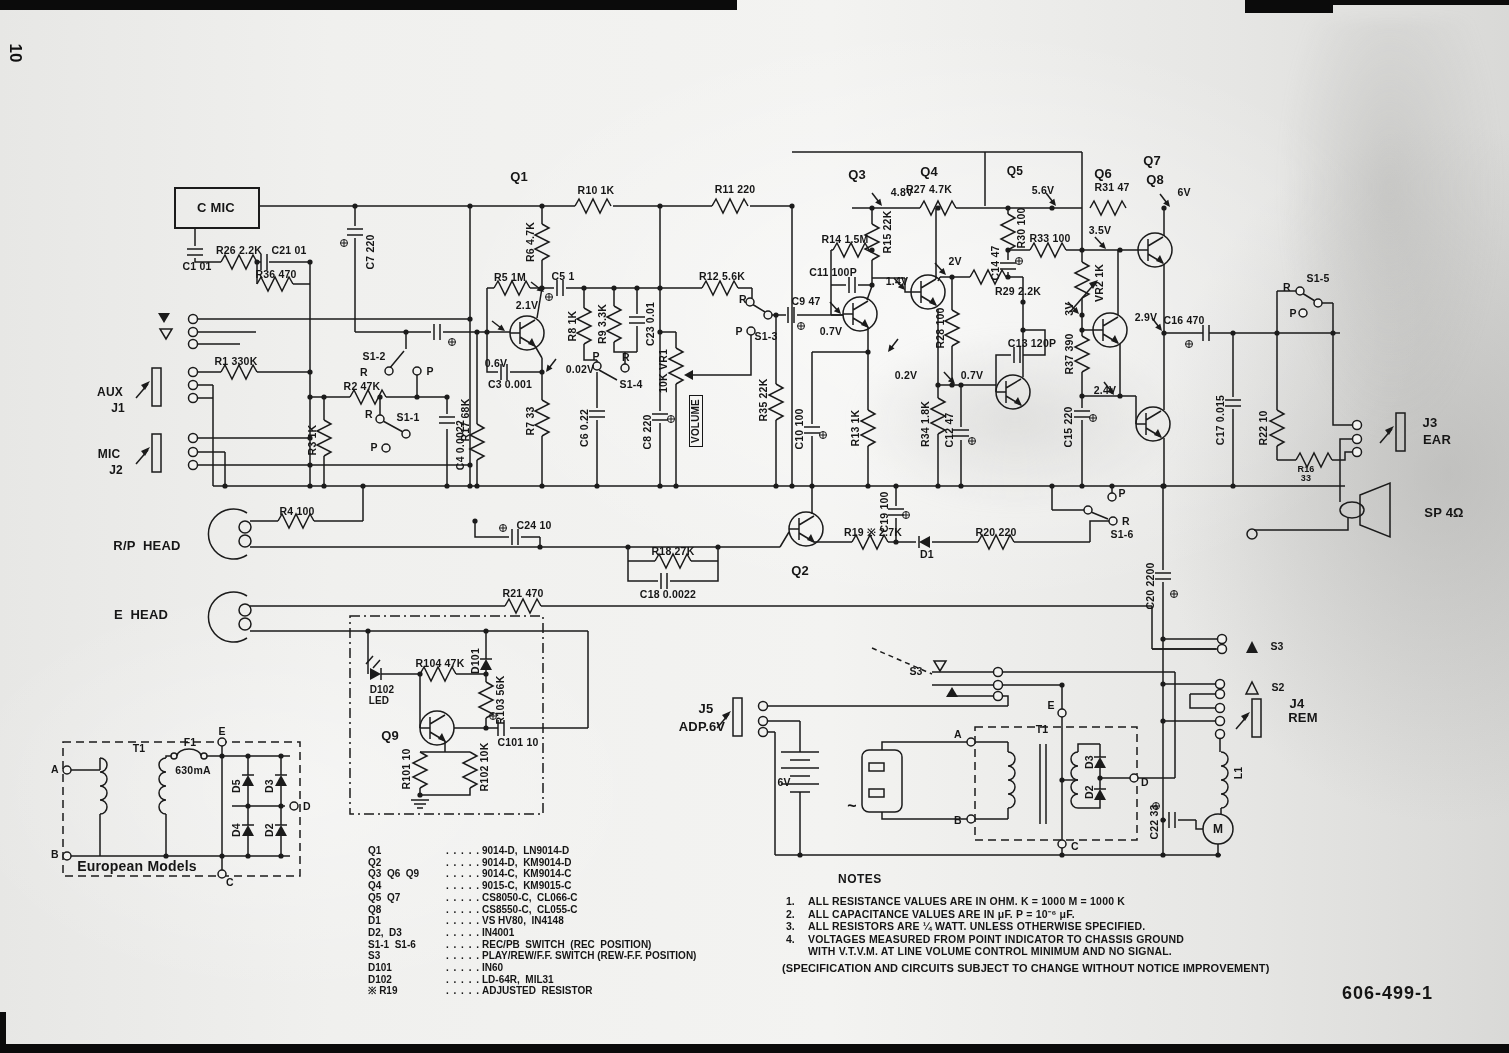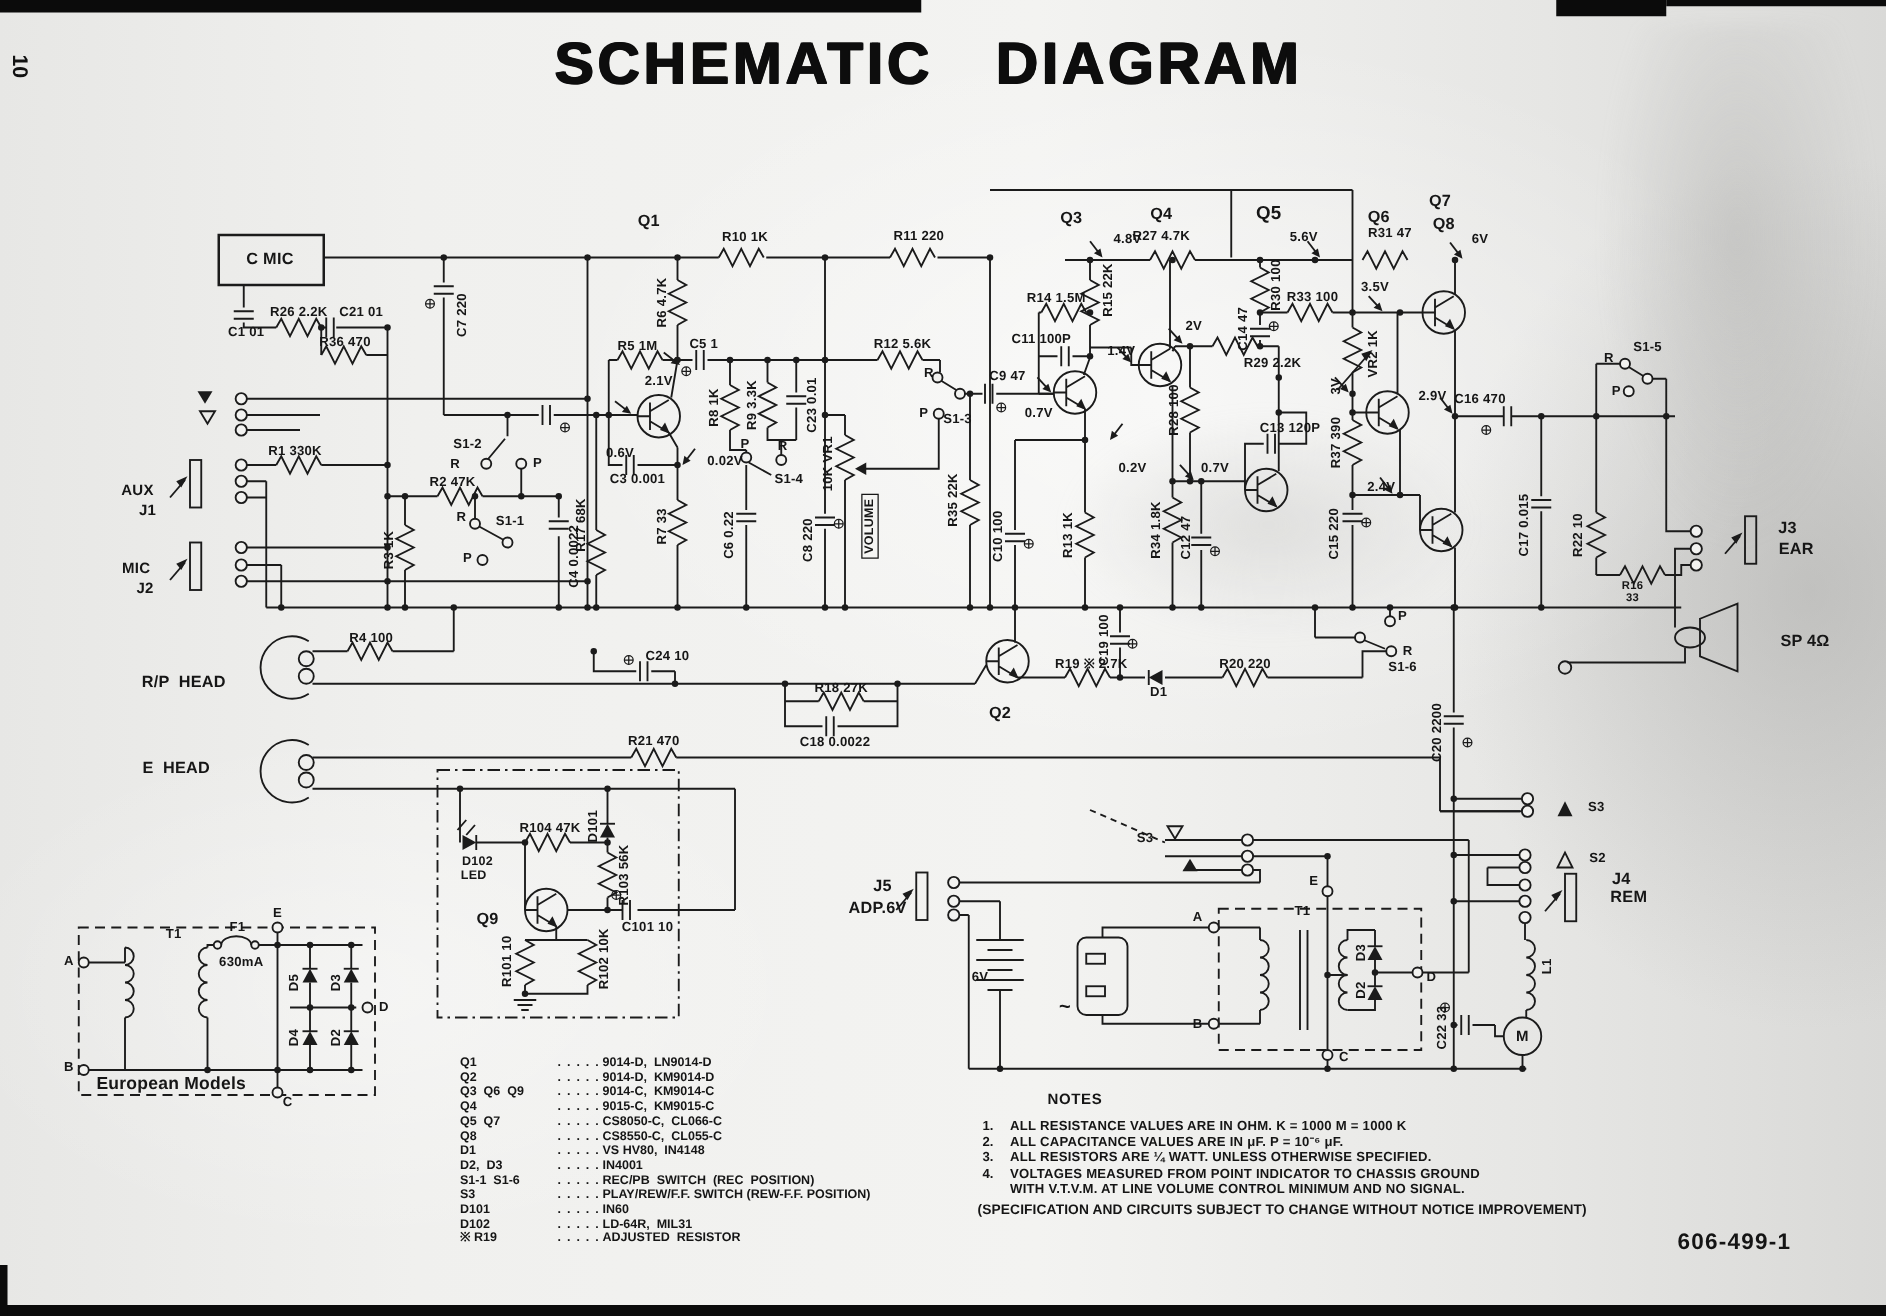--- a/index.html
+++ b/index.html
@@ -42,21 +42,20 @@
 
   <div class="bar" style="left:0;top:0;width:737px;height:10px"></div>
   <div class="bar" style="left:1245px;top:0;width:88px;height:13px"></div>
   <div class="bar" style="left:1333px;top:0;width:176px;height:5px"></div>
   <div class="bar" style="left:0;top:1044px;width:1509px;height:9px"></div>
   <div class="bar" style="left:0;top:1012px;width:6px;height:41px"></div>
   <div class="stain" style="left:1280px;top:20px;width:220px;height:420px;background:radial-gradient(ellipse at 50% 40%,rgba(170,170,168,.4),rgba(170,170,168,0) 70%);filter:blur(6px)"></div>
   <div class="stain" style="left:850px;top:330px;width:330px;height:180px;background:radial-gradient(ellipse,rgba(200,200,198,.45),rgba(200,200,198,0) 70%);filter:blur(8px)"></div>
 
   <div id="pagenum">10</div>
-  <div id="title">SCHEMATIC DIAGRAM</div>
   <div id="docnum">606-499-1</div>
 
   <svg width="1509" height="1053" viewBox="0 0 1509 1053">
     <defs>
       <path id="rz" d="M0,0l4,-7 7,14 7,-14 7,14 7,-14 4,7" fill="none"></path>
       <path id="cz" d="M0,-8V8M6,-8V8" fill="none"></path>
       <g id="dz">
           <polygon points="0,-6 0,6 11,0" stroke="none" fill="#1b1b1b"></polygon>
           <path d="M11,-6V6" fill="none"></path>
         </g>
@@ -569,21 +568,21 @@
       <span class="lbl" style="left: 722px; top: 276px;">R12 5.6K</span>
       <span class="lbl" style="left: 743px; top: 299px;">R</span>
       <span class="lbl" style="left: 766px; top: 336px;">S1-3</span>
       <span class="lbl" style="left: 739px; top: 331px;">P</span>
       <span class="lbl" style="left: 806px; top: 301px;">C9 47</span>
       <span class="lbl rot" style="left: 763px; top: 400px;">R35 22K</span>
       <span class="lbl rot" style="left: 799px; top: 429px;">C10 100</span>
       <span class="lbl" style="left: 831px; top: 331px;">0.7V</span>
       <span class="lbl" style="left: 857px; top: 174px; font-size: 13px;">Q3</span>
       <span class="lbl" style="left: 929px; top: 171px; font-size: 13px;">Q4</span>
-      <span class="lbl" style="left: 1015px; top: 171px; font-size: 15px;">Q5</span>
+      <span class="lbl" style="left: 1015px; top: 171px; font-size: 12px;">Q5</span>
       <span class="lbl" style="left: 902px; top: 192px;">4.8V</span>
       <span class="lbl" style="left: 907px; top: 189px; padding-left: 44px;">R27 4.7K</span>
       <span class="lbl" style="left: 1043px; top: 190px;">5.6V</span>
       <span class="lbl" style="left: 1103px; top: 173px; font-size: 13px;">Q6</span>
       <span class="lbl" style="left: 1112px; top: 187px;">R31 47</span>
       <span class="lbl" style="left: 1152px; top: 160px; font-size: 13px;">Q7</span>
       <span class="lbl" style="left: 1155px; top: 179px; font-size: 13px;">Q8</span>
       <span class="lbl" style="left: 1184px; top: 192px;">6V</span>
       <span class="lbl rot" style="left: 887px; top: 232px;">R15 22K</span>
       <span class="lbl" style="left: 845px; top: 239px;">R14 1.5M</span>

